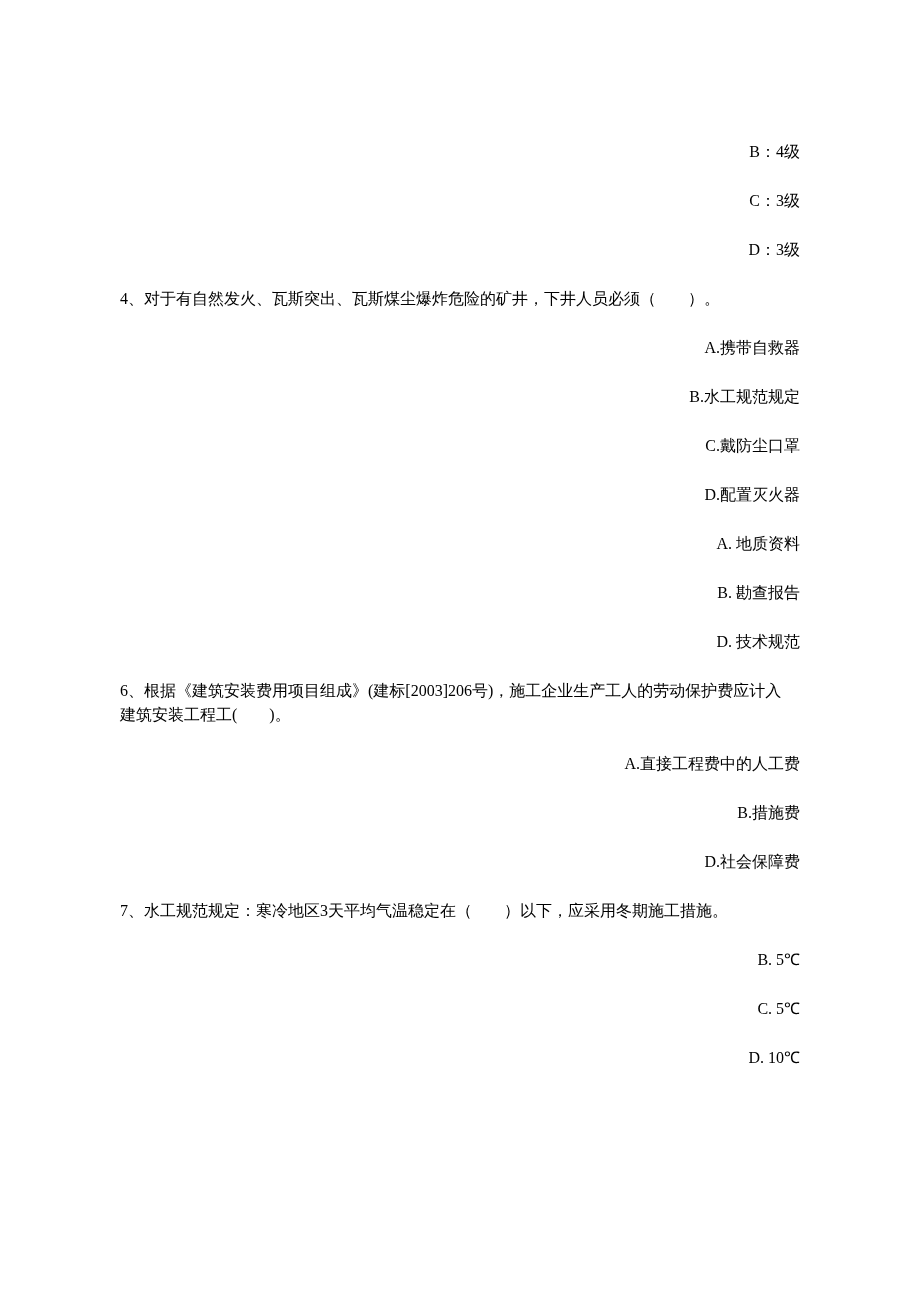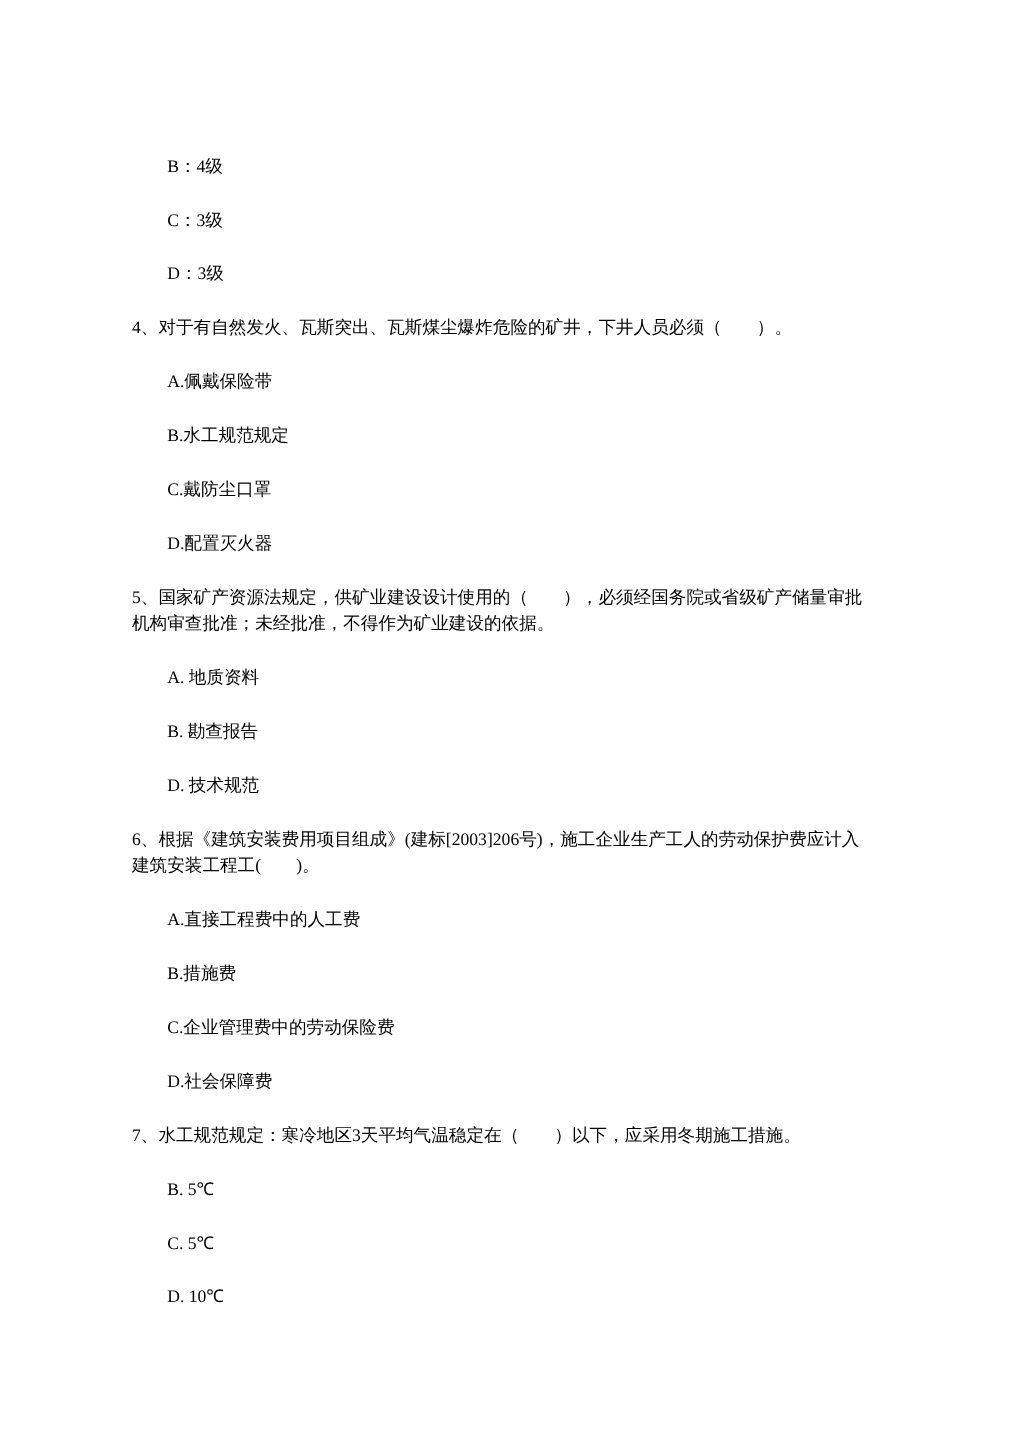--- a/index.html
+++ b/index.html
@@ -10,50 +10,49 @@
     color: #000;
     width: 920px;
   }
   .page {
     padding: 115px 120px 30px 120px;
     box-sizing: border-box;
     font-size: 16px;
     line-height: 1.5;
   }
   .option {
-    margin: 25px 0 25px 32px;
+    margin: 25px 0 25px 60px;
+    text-align: right;
   }
   .question {
     margin: 25px 12px 25px 0;
   }
 </style>
 </head>
 <body>
 
 <div class="page">
 
   <div class="option">B：4级</div>
   <div class="option">C：3级</div>
   <div class="option">D：3级</div>
 
   <div class="question">4、对于有自然发火、瓦斯突出、瓦斯煤尘爆炸危险的矿井，下井人员必须（　　）。</div>
-  <div class="option">A.佩戴保险带</div>
+  <div class="option">A.携带自救器</div>
   <div class="option">B.水工规范规定</div>
   <div class="option">C.戴防尘口罩</div>
   <div class="option">D.配置灭火器</div>
 
-  <div class="question">5、国家矿产资源法规定，供矿业建设设计使用的（　　），必须经国务院或省级矿产储量审批机构审查批准；未经批准，不得作为矿业建设的依据。</div>
   <div class="option">A. 地质资料</div>
   <div class="option">B. 勘查报告</div>
   <div class="option">D. 技术规范</div>
 
   <div class="question">6、根据《建筑安装费用项目组成》(建标[2003]206号)，施工企业生产工人的劳动保护费应计入建筑安装工程工(　　)。</div>
   <div class="option">A.直接工程费中的人工费</div>
   <div class="option">B.措施费</div>
-  <div class="option">C.企业管理费中的劳动保险费</div>
   <div class="option">D.社会保障费</div>
 
   <div class="question">7、水工规范规定：寒冷地区3天平均气温稳定在（　　）以下，应采用冬期施工措施。</div>
   <div class="option">B. 5℃</div>
   <div class="option">C. 5℃</div>
   <div class="option">D. 10℃</div>
 
 </div>
 
 </body></html>

